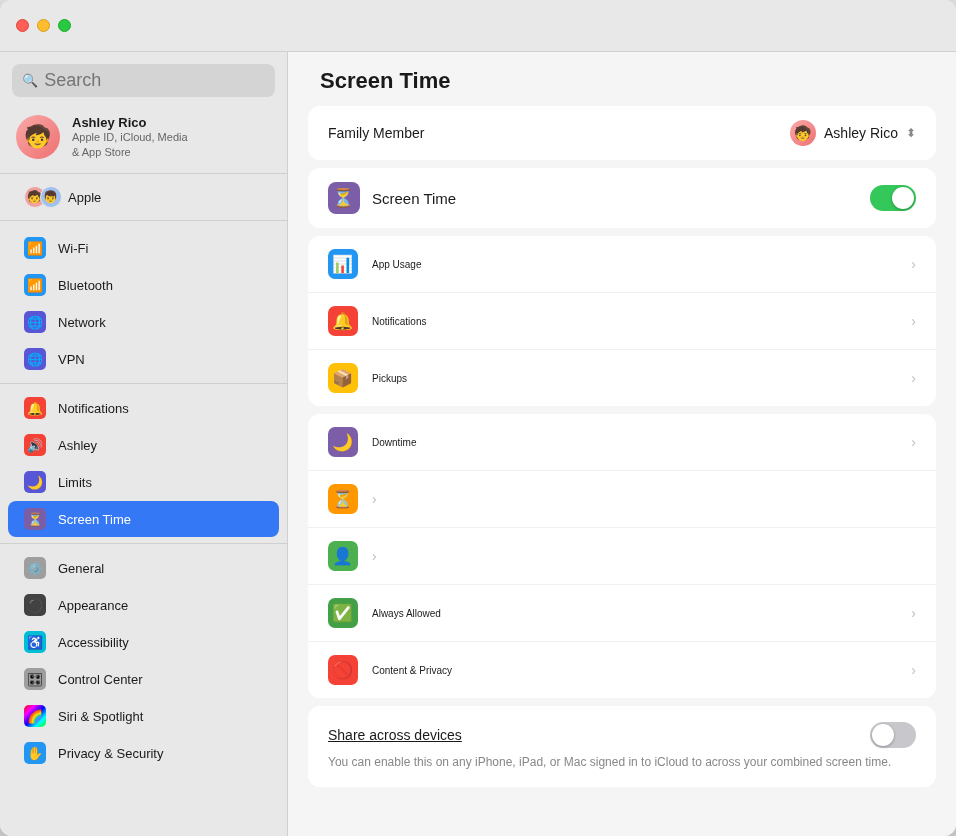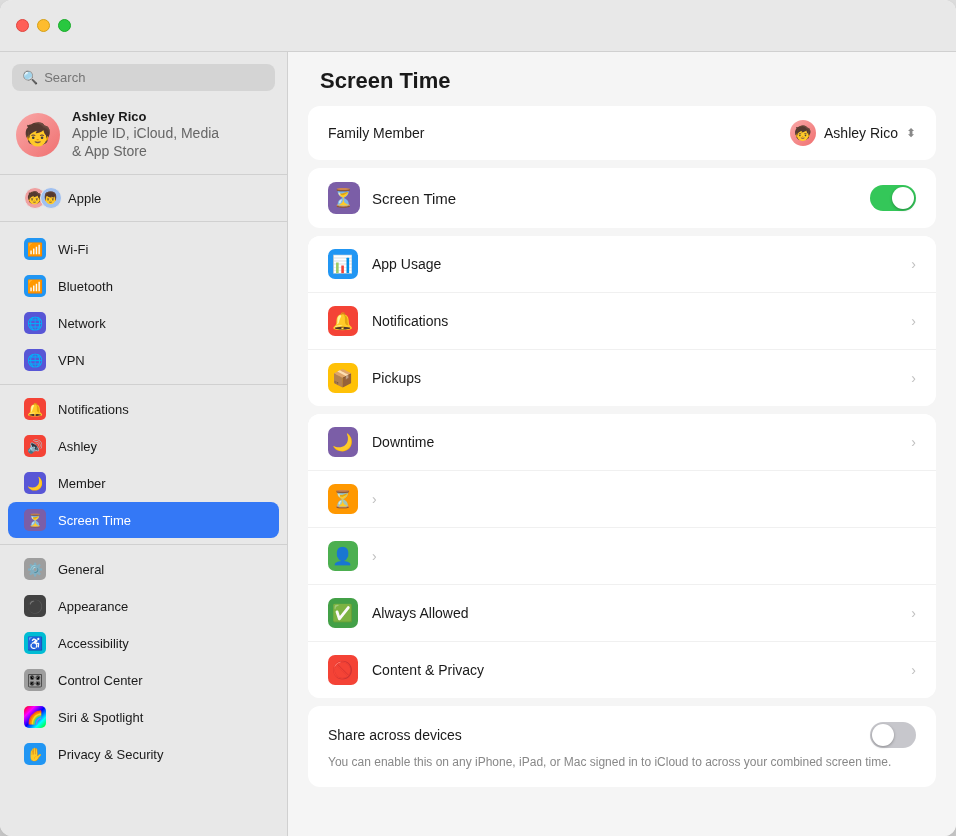--- a/index.html
+++ b/index.html
@@ -68,21 +68,21 @@
       gap: 6px;
     }
     .search-icon-svg {
       color: #888;
       font-size: 13px;
     }
     .search-input {
       background: transparent;
       border: none;
       outline: none;
-      font-size: 13px;
+      font-size: 18px;
       color: #555;
       width: 100%;
     }
     .user-section {
       display: flex;
       align-items: center;
       padding: 10px 16px;
       gap: 12px;
     }
     .user-avatar {
@@ -92,21 +92,21 @@
       background: linear-gradient(135deg, #f9a8a8, #f07070);
       display: flex;
       align-items: center;
       justify-content: center;
       font-size: 22px;
       overflow: hidden;
       flex-shrink: 0;
     }
     .user-info { display: flex; flex-direction: column; }
     .user-name { font-size: 13px; font-weight: 600; color: #1a1a1a; }
-    .user-sub { font-size: 14px; color: #666; line-height: 1.3; }
+    .user-sub { font-size: 11px; color: #666; line-height: 1.3; }
     .sidebar-divider { height: 1px; background: #d0d0d0; margin: 4px 0; }
     .sidebar-section { padding: 4px 0; }
     .sidebar-item {
       display: flex;
       align-items: center;
       padding: 7px 16px;
       gap: 12px;
       cursor: pointer;
       border-radius: 8px;
       margin: 1px 8px;
@@ -286,21 +286,21 @@
       height: 30px;
       border-radius: 7px;
       display: flex;
       align-items: center;
       justify-content: center;
       font-size: 17px;
       flex-shrink: 0;
     }
     .menu-label {
       flex: 1;
-      font-size: 14px;
+      font-size: 10px;
       color: #1a1a1a;
     }
     .menu-chevron {
       color: #c0c0c0;
       font-size: 14px;
     }
     
     .share-section {
       background: #fff;
       border-radius: 12px;
@@ -309,20 +309,21 @@
     .share-row {
       display: flex;
       align-items: center;
       justify-content: space-between;
       margin-bottom: 6px;
     }
     .share-title {
       font-size: 14px;
       font-weight: 500;
       color: #1a1a1a;
+      text-decoration: underline;
     }
     .share-desc {
       font-size: 12px;
       color: #888;
       line-height: 1.4;
     }
     
     .icon-blue { background: #2196f3; }
     .icon-red { background: #f44336; }
     .icon-purple { background: #9c27b0; }
@@ -410,21 +411,21 @@
           <span class="sidebar-item-label">Notifications</span>
         </div>
 
         <div class="sidebar-item">
           <div class="menu-icon icon-red" style="width:22px;height:22px;border-radius:5px;font-size:13px;">🔊</div>
           <span class="sidebar-item-label">Ashley</span>
         </div>
 
         <div class="sidebar-item">
           <div class="menu-icon icon-indigo" style="width:22px;height:22px;border-radius:5px;font-size:13px;">🌙</div>
-          <span class="sidebar-item-label">Member</span>
+          <span class="sidebar-item-label">Limits</span>
         </div>
 
         <div class="sidebar-item active">
           <div class="menu-icon icon-purple2" style="width:22px;height:22px;border-radius:5px;font-size:13px;background:#7b5ea7;">⏳</div>
           <span class="sidebar-item-label">Screen Time</span>
         </div>
 
         <div class="sidebar-divider" style="margin:6px 0;"></div>
 
         <div class="sidebar-item">

